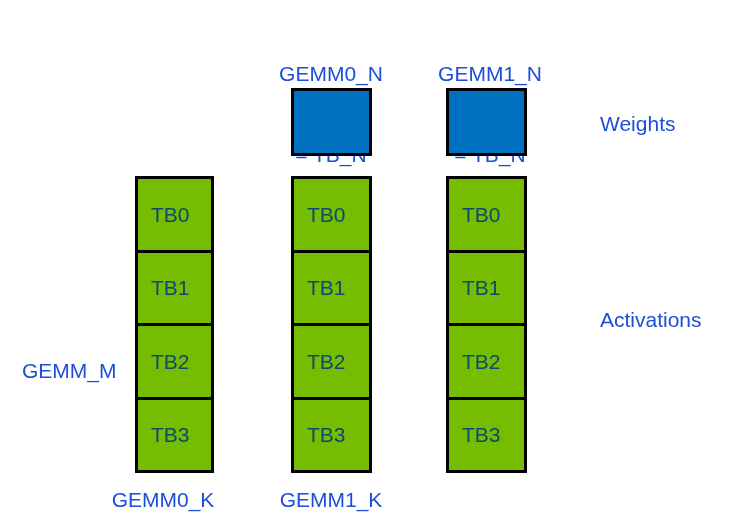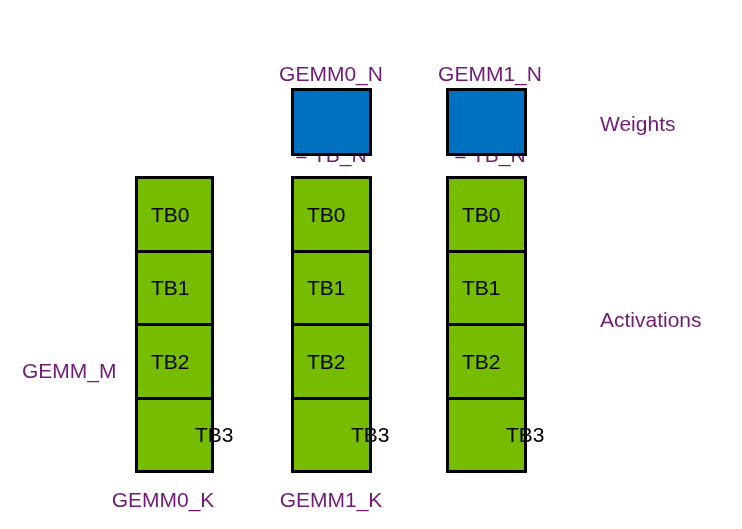--- a/index.html
+++ b/index.html
@@ -14,21 +14,21 @@
     position: relative;
     width: 742px;
     height: 529px;
     background: #ffffff;
     overflow: hidden;
   }
 
   
   .label {
     position: absolute;
-    color: #701a75;
+    color: #1d4ed8;
     font-size: 21px;
     line-height: 27px;
     white-space: pre;
     font-family: "Liberation Sans", sans-serif;
   }
   .label.center { text-align: center; }
   .label.left   { text-align: left; }
 
   
   .tb-column {
@@ -43,24 +43,23 @@
     box-sizing: border-box;
     flex: 1 1 0;
     position: relative;
     background: #76BC00;
     border-bottom: 3px solid #000000;
     display: flex;
     align-items: center;
   }
   .tb-cell:last-child {
     border-bottom: none;
-    padding-left: 44px;
   }
   .tb-cell-label {
-    color: #000000;
+    color: #0c4a6e;
     font-size: 21px;
     line-height: 21px;
     padding-left: 13px;
     font-family: "Liberation Sans", sans-serif;
     white-space: pre;
   }
 
   
   .weight-box {
     position: absolute;

